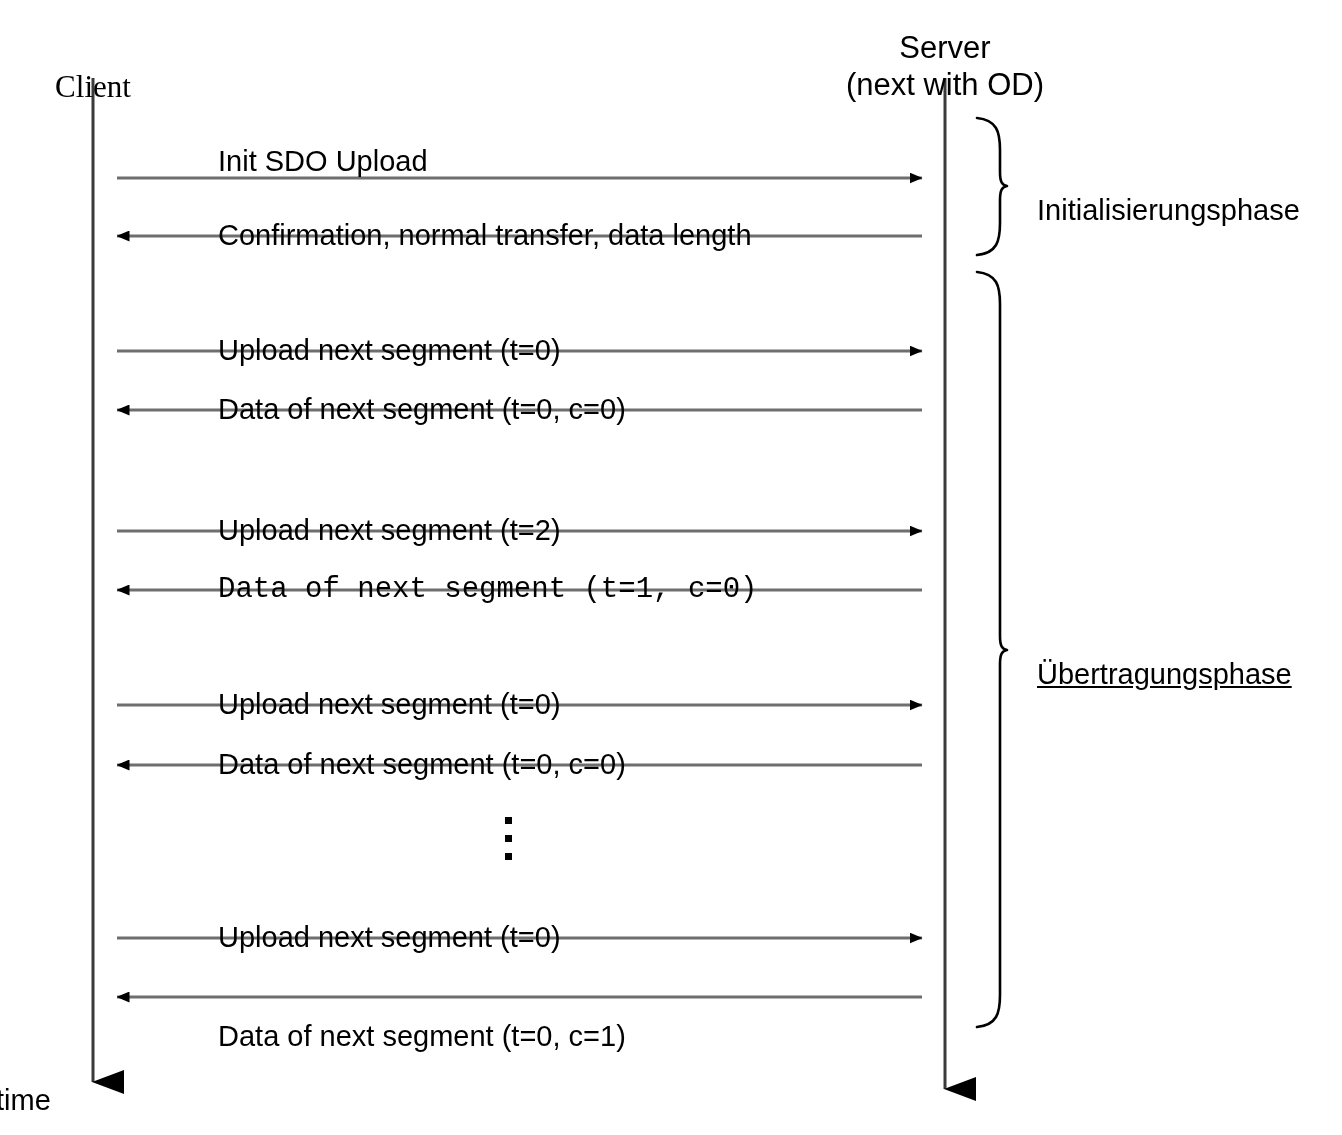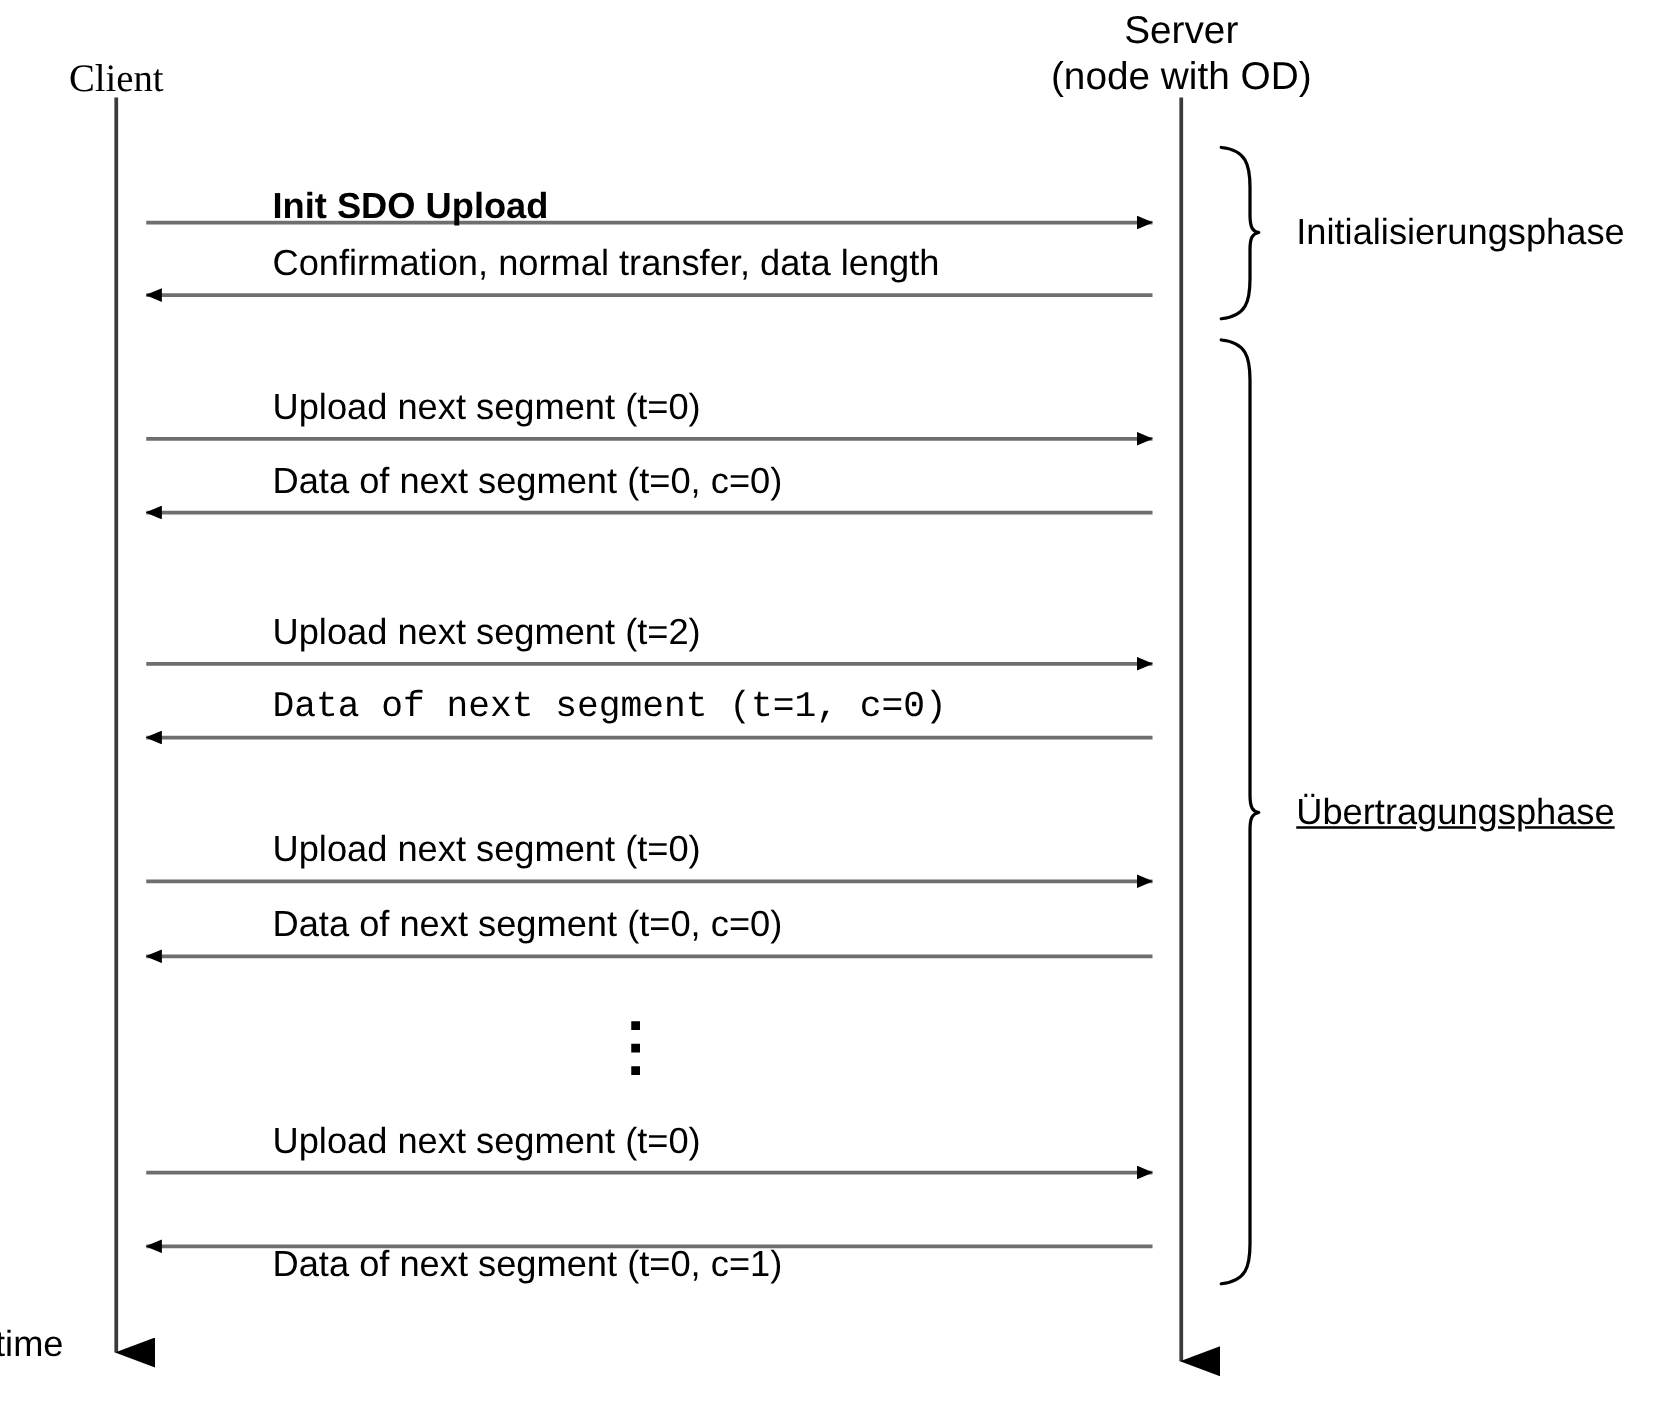--- a/index.html
+++ b/index.html
@@ -26,20 +26,21 @@
     width: 1342px;
     height: 1135px;
     pointer-events: none;
   }
   .txt {
     position: absolute;
     white-space: nowrap;
     font-family: "Liberation Sans", sans-serif;
     color: #000000;
     line-height: 1;
+    margin-top: 24px;
   }
   .actor-label {
     font-size: 31px;
     text-align: center;
   }
   .actor-label .l2 {
     display: block;
     margin-top: 6px;
   }
   .msg-label {
@@ -121,24 +122,24 @@
              L 1000,995
              C 1000,1013 997,1025 977,1027" fill="none" stroke="#000000" stroke-width="2.6" stroke-linecap="round" stroke-linejoin="round"></path>
   </svg>
 
   <div class="txt actor-label" style="left:13px; top:47px; width:160px;font-family:Liberation Serif, serif;">
     <span>Client</span>
   </div>
 
   <div class="txt actor-label" style="left:795px; top:8px; width:300px;">
     <span>Server</span>
-    <span class="l2">(node with OD)</span>
+    <span class="l2">(next with OD)</span>
   </div>
 
-  <div class="txt msg-label" style="left:218px; top:151px;font-weight:bold;">Init SDO Upload</div>
+  <div class="txt msg-label" style="left:218px; top:123px;">Init SDO Upload</div>
 
   <div class="txt msg-label" style="left:218px; top:197px;">Confirmation, normal transfer, data length</div>
 
   <div class="txt msg-label" style="left:218px; top:312px;">Upload next segment (t=0)</div>
 
   <div class="txt msg-label" style="left:218px; top:371px;">Data of next segment (t=0, c=0)</div>
 
   <div class="txt msg-label" style="left:218px; top:492px;">Upload next segment (t=2)</div>
 
   <div class="txt msg-label" style="left:218px; top:551px;font-family:Liberation Mono, monospace;">Data of next segment (t=1, c=0)</div>

